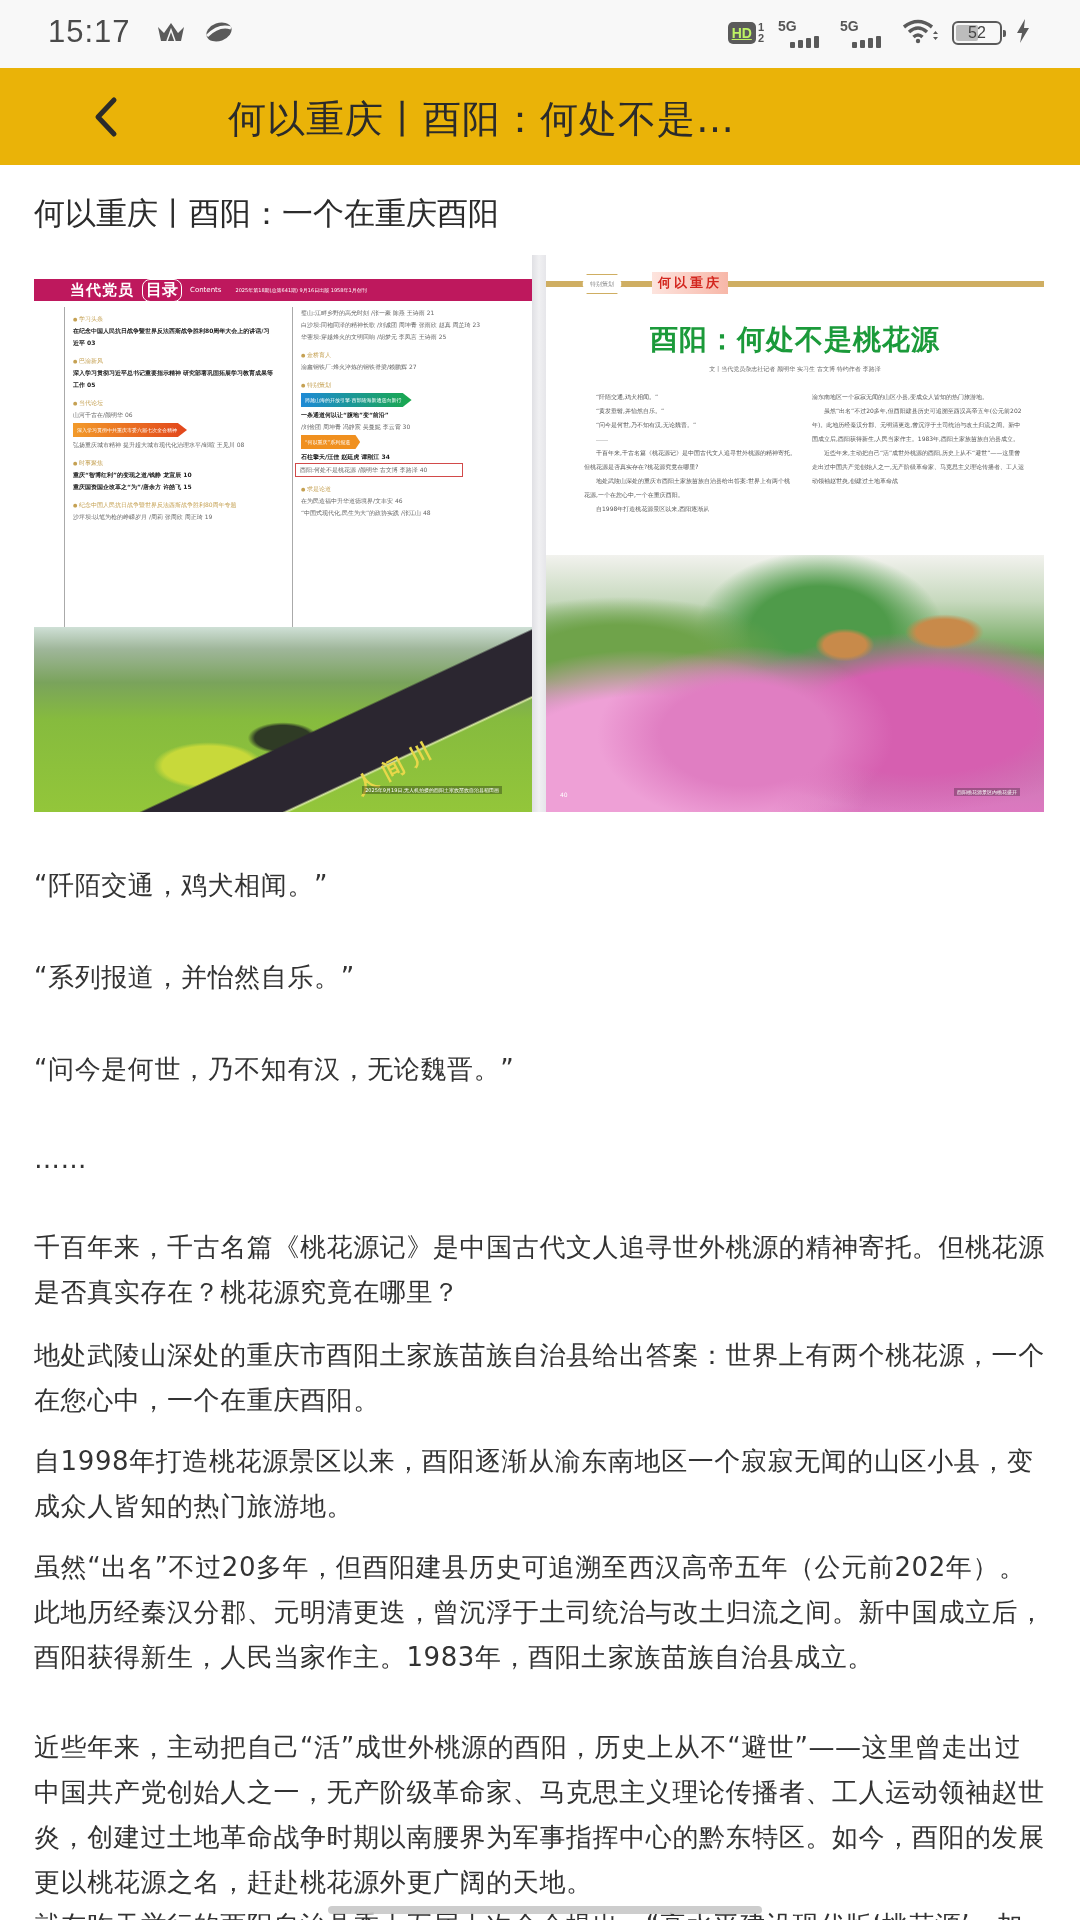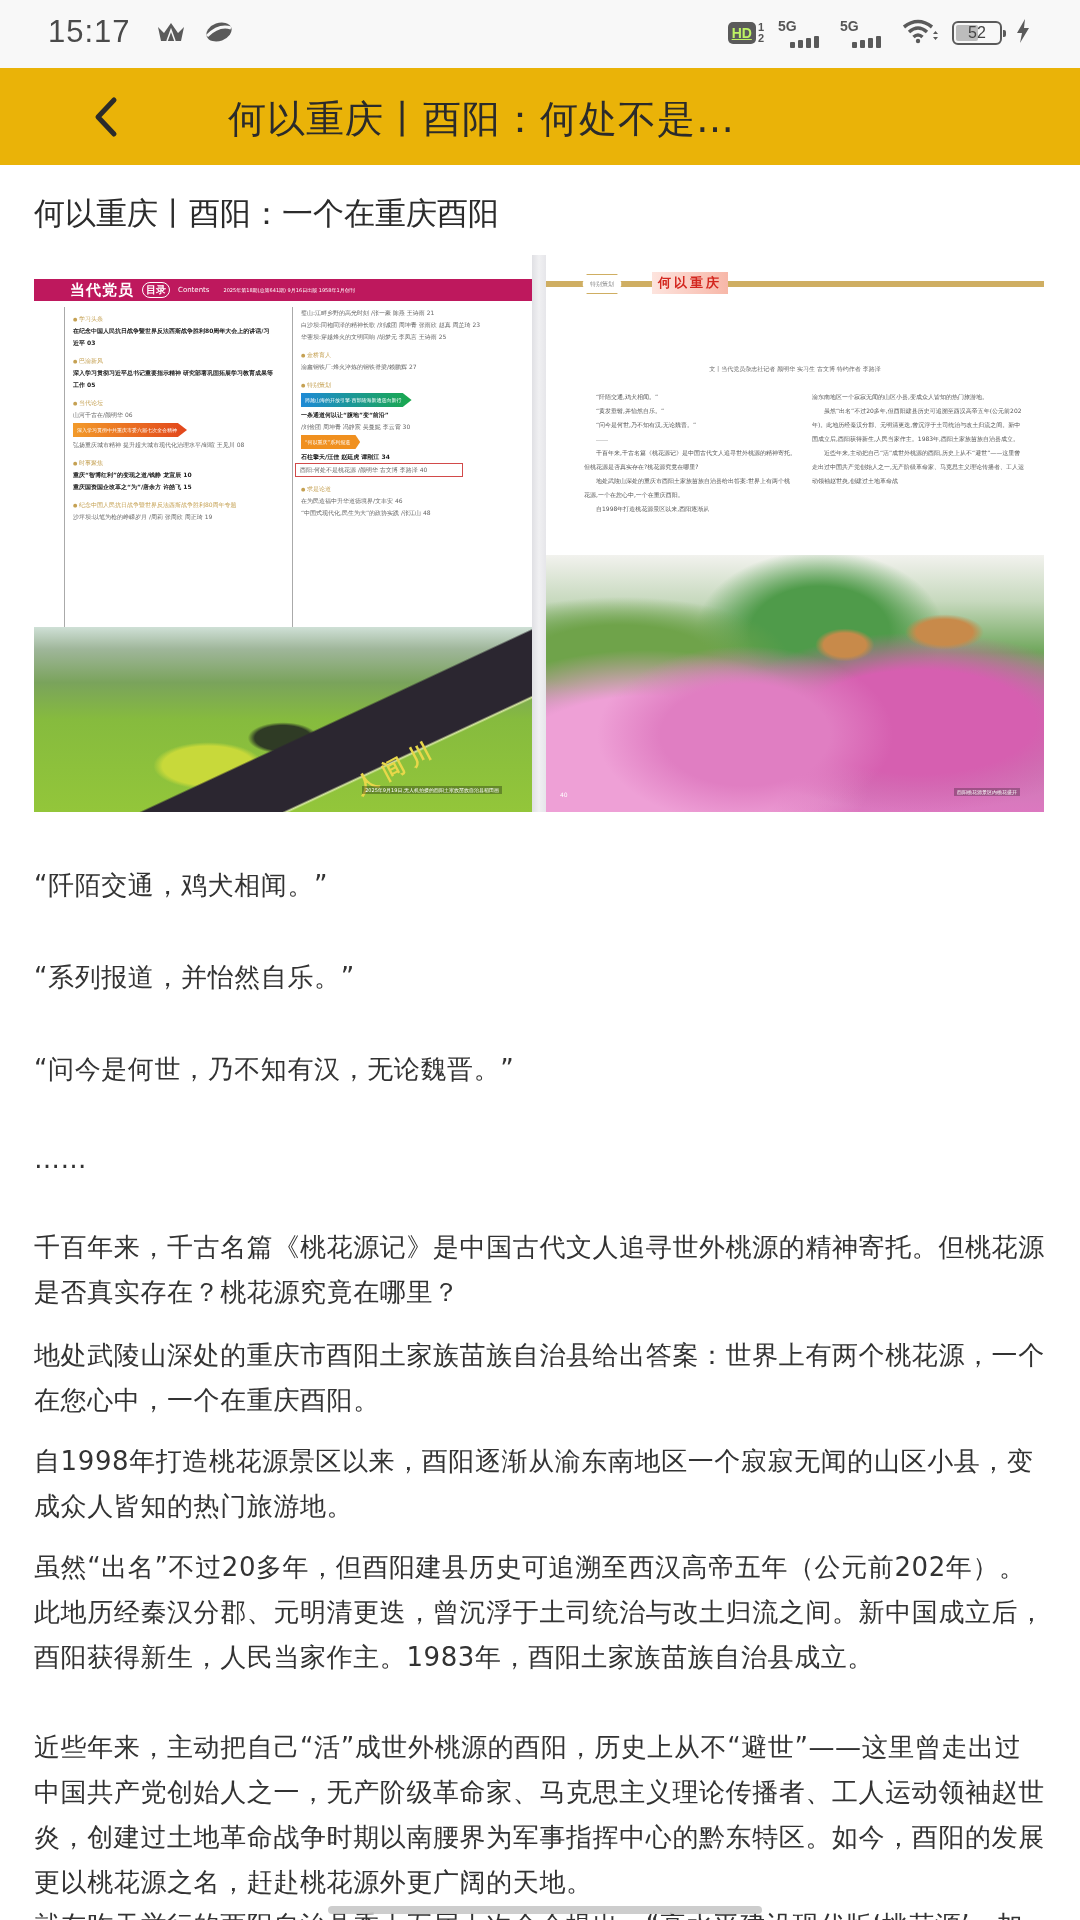--- a/index.html
+++ b/index.html
@@ -33,21 +33,21 @@
   .article-title { position: absolute; left: 34px; top: 28px; font-size: 31px; color: #2b2b2b; white-space: nowrap; }
 
   
   .mag { position: absolute; left: 34px; top: 90px; width: 1010px; height: 557px; background: #f4f4f4; overflow: hidden; }
   .mag-left { position: absolute; left: 0; top: 0; width: 498px; height: 557px; background: #fff; }
   .mag-gutter { position: absolute; left: 498px; top: 0; width: 14px; height: 557px; background: linear-gradient(90deg,#e0e0e4,#f0f0f2,#e6e6ea); }
   .mag-right { position: absolute; left: 512px; top: 0; width: 498px; height: 557px; background: #fff; }
 
   .toc-header { position: absolute; left: 0; top: 24px; width: 498px; height: 22px; background: #be185d; display: flex; align-items: center; padding-left: 36px; gap: 8px; }
   .toc-brand { color: #fff; font-size: 15px; font-weight: bold; letter-spacing: 1px; }
-  .toc-mulu { color: #fff; font-size: 10px; border: 1.5px solid #fff; border-radius: 8px; padding: 0 3px; font-weight: bold; }
+  .toc-mulu { color: #fff; font-size: 16px; border: 1.5px solid #fff; border-radius: 8px; padding: 0 3px; font-weight: bold; }
   .toc-contents { color: #fff; font-size: 7px; }
   .toc-issue { color: #fff; font-size: 5px; margin-left: 6px; white-space: nowrap; }
   .toc-col { position: absolute; top: 52px; font-size: 6px; color: #666; line-height: 12px; }
   .toc-col.l { left: 30px; width: 210px; border-left: 1px solid #aaa; padding-left: 8px; height: 340px; }
   .toc-col.r { left: 258px; width: 230px; border-left: 1px solid #aaa; padding-left: 8px; height: 340px; }
   .toc-sec { color: #c5a153; margin-top: 6px; }
   .toc-sec::before { content: "● "; color: #c5a153; font-size: 5px; }
   .toc-bold { color: #222; font-weight: bold; }
   .toc-tag { display: inline-block; color: #fff; font-size: 5px; padding: 1px 10px 1px 4px; clip-path: polygon(0 0, 92% 0, 100% 50%, 92% 100%, 0 100%); margin: 2px 0; }
   .toc-tag.orange { background: linear-gradient(90deg,#f29a2a,#e2461c); }
@@ -217,20 +217,21 @@
         <div class="rice-caption">2025年9月19日,无人机拍摄的酉阳土家族苗族自治县稻田画</div>
       </div>
     </div>
 
     <div class="mag-gutter"></div>
 
     <div class="mag-right">
       <div class="art-header-line"></div>
       <div class="art-badge">特别策划</div>
       <div class="art-series">何以重庆</div>
+      <div class="art-headline">酉阳：何处不是桃花源</div>
       <div class="art-byline">文丨当代党员杂志社记者 颜明华 实习生 古文博 特约作者 李路泽</div>
       <div class="art-cols">
         <div>
           <p>“阡陌交通,鸡犬相闻。”</p>
           <p>“黄发垂髫,并怡然自乐。”</p>
           <p>“问今是何世,乃不知有汉,无论魏晋。”</p>
           <p>……</p>
           <p>千百年来,千古名篇《桃花源记》是中国古代文人追寻世外桃源的精神寄托。但桃花源是否真实存在?桃花源究竟在哪里?</p>
           <p>地处武陵山深处的重庆市酉阳土家族苗族自治县给出答案:世界上有两个桃花源,一个在您心中,一个在重庆酉阳。</p>
           <p>自1998年打造桃花源景区以来,酉阳逐渐从</p>

